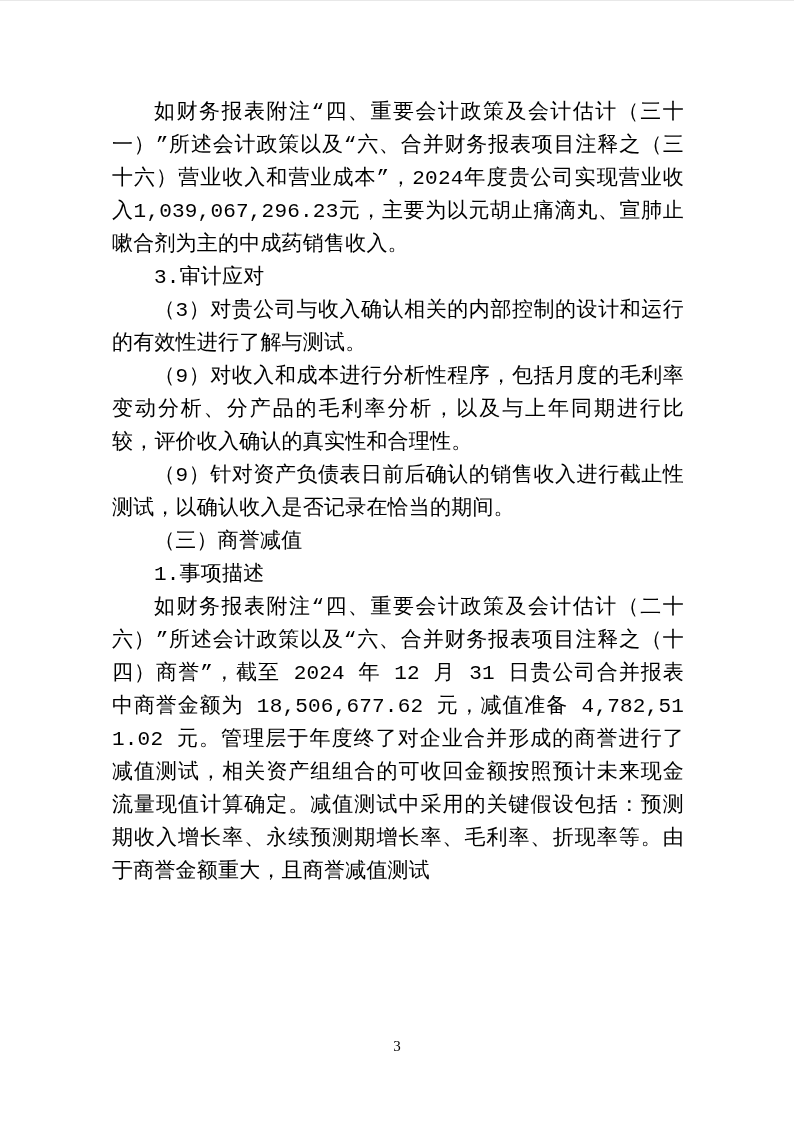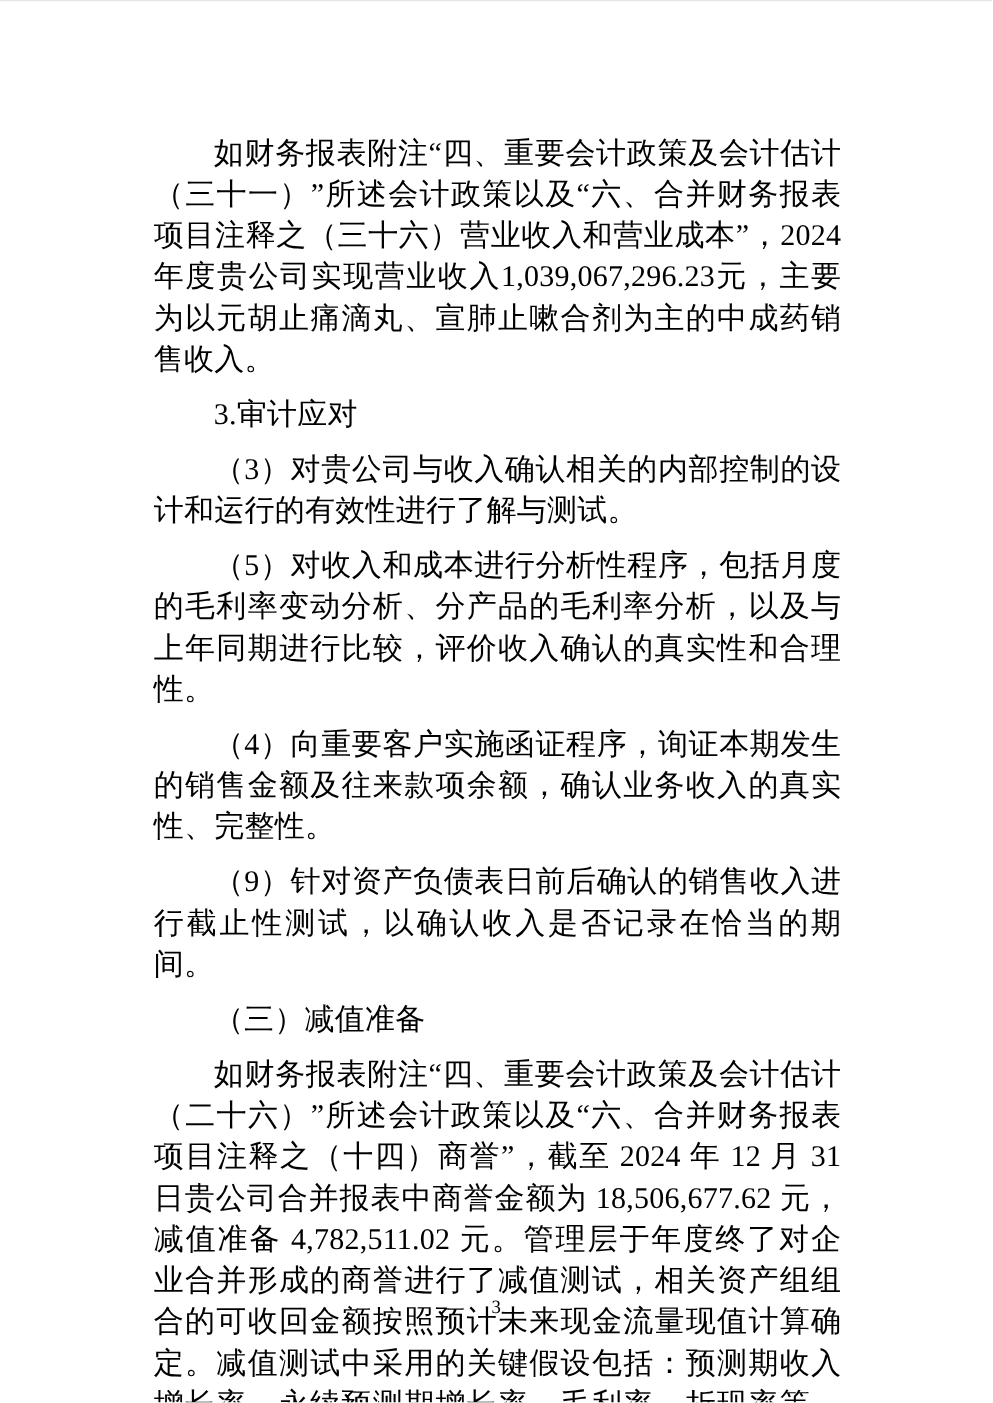--- a/index.html
+++ b/index.html
@@ -24,28 +24,29 @@
     height: 1px;
     background: #e8e8e8;
   }
   .content {
     position: absolute;
     top: 96px;
     left: 112px;
     width: 572px;
   }
   .content p {
-    margin: 11px;
+    margin: 0;
     padding: 0;
-    font-size: 24px;
+    font-size: 21px;
     line-height: 33px;
     text-indent: 2em;
     text-align: justify;
     letter-spacing: 0.2px;
     word-break: break-all;
+    font-family: Liberation Mono, monospace;
   }
   .footer {
     position: absolute;
     top: 1036px;
     left: 0;
     width: 100%;
     text-align: center;
     font-size: 15px;
     line-height: 20px;
     font-family: "Liberation Serif", "DejaVu Serif", serif;
@@ -55,23 +56,23 @@
 </head>
 <body>
 
 <div class="page">
   <div class="page-border-top"></div>
 
   <div class="content">
     <p>如财务报表附注“四、重要会计政策及会计估计（三十一）”所述会计政策以及“六、合并财务报表项目注释之（三十六）营业收入和营业成本”，2024年度贵公司实现营业收入1,039,067,296.23元，主要为以元胡止痛滴丸、宣肺止嗽合剂为主的中成药销售收入。</p>
     <p>3.审计应对</p>
     <p>（3）对贵公司与收入确认相关的内部控制的设计和运行的有效性进行了解与测试。</p>
-    <p>（5）对收入和成本进行分析性程序，包括月度的毛利率变动分析、分产品的毛利率分析，以及与上年同期进行比较，评价收入确认的真实性和合理性。</p>
-    <p>（4）向重要客户实施函证程序，询证本期发生的销售金额及往来款项余额，确认业务收入的真实性、完整性。</p>
+    <p>（9）对收入和成本进行分析性程序，包括月度的毛利率变动分析、分产品的毛利率分析，以及与上年同期进行比较，评价收入确认的真实性和合理性。</p>
     <p>（9）针对资产负债表日前后确认的销售收入进行截止性测试，以确认收入是否记录在恰当的期间。</p>
-    <p>（三）减值准备</p>
+    <p>（三）商誉减值</p>
+    <p>1.事项描述</p>
     <p>如财务报表附注“四、重要会计政策及会计估计（二十六）”所述会计政策以及“六、合并财务报表项目注释之（十四）商誉”，截至 2024 年 12 月 31 日贵公司合并报表中商誉金额为 18,506,677.62 元，减值准备 4,782,511.02 元。管理层于年度终了对企业合并形成的商誉进行了减值测试，相关资产组组合的可收回金额按照预计未来现金流量现值计算确定。减值测试中采用的关键假设包括：预测期收入增长率、永续预测期增长率、毛利率、折现率等。由于商誉金额重大，且商誉减值测试</p>
   </div>
 
   <div class="footer">
     <span>3</span>
   </div>
 </div>
 
 </body></html>

